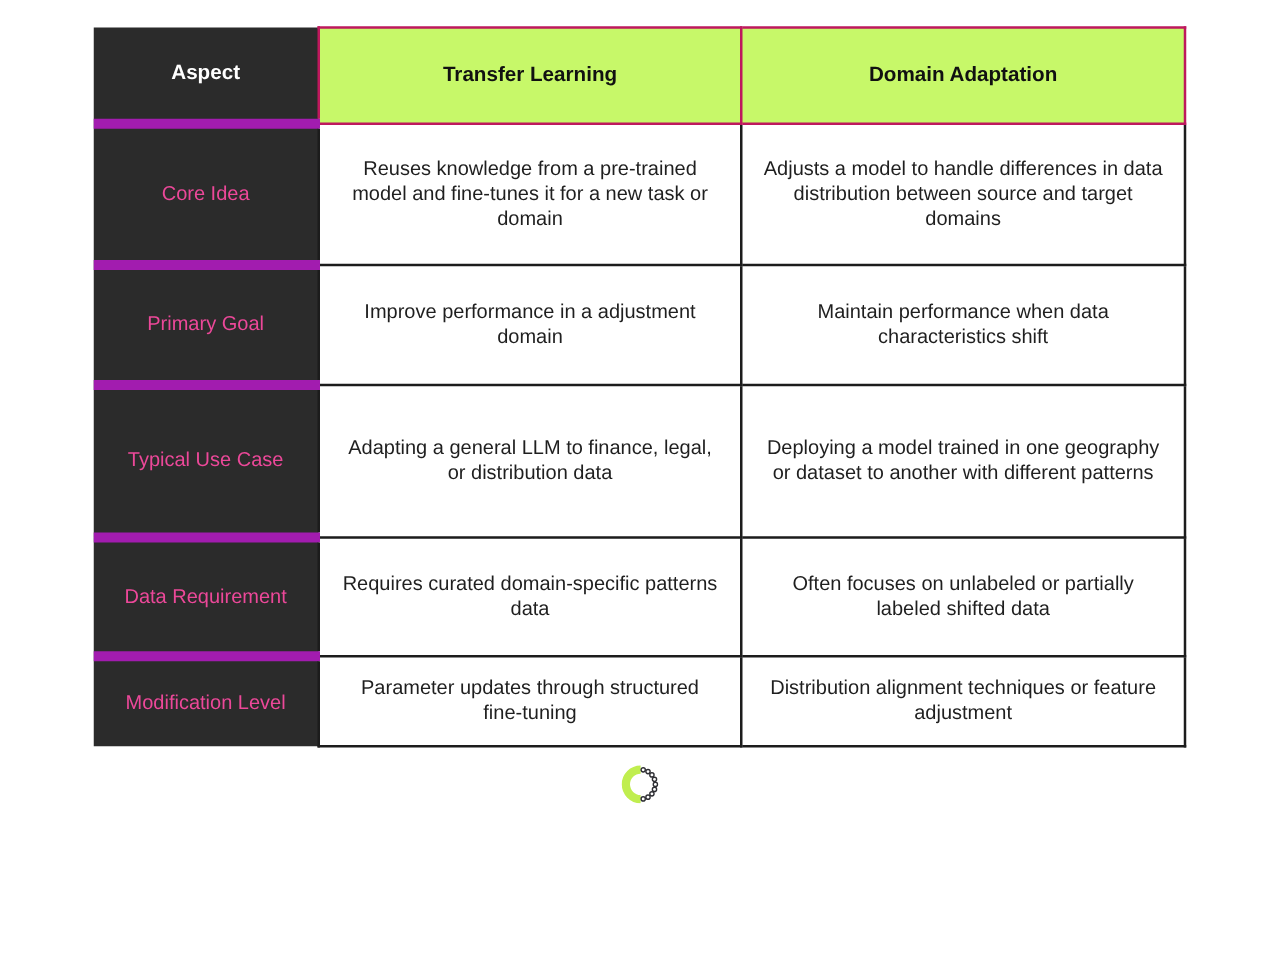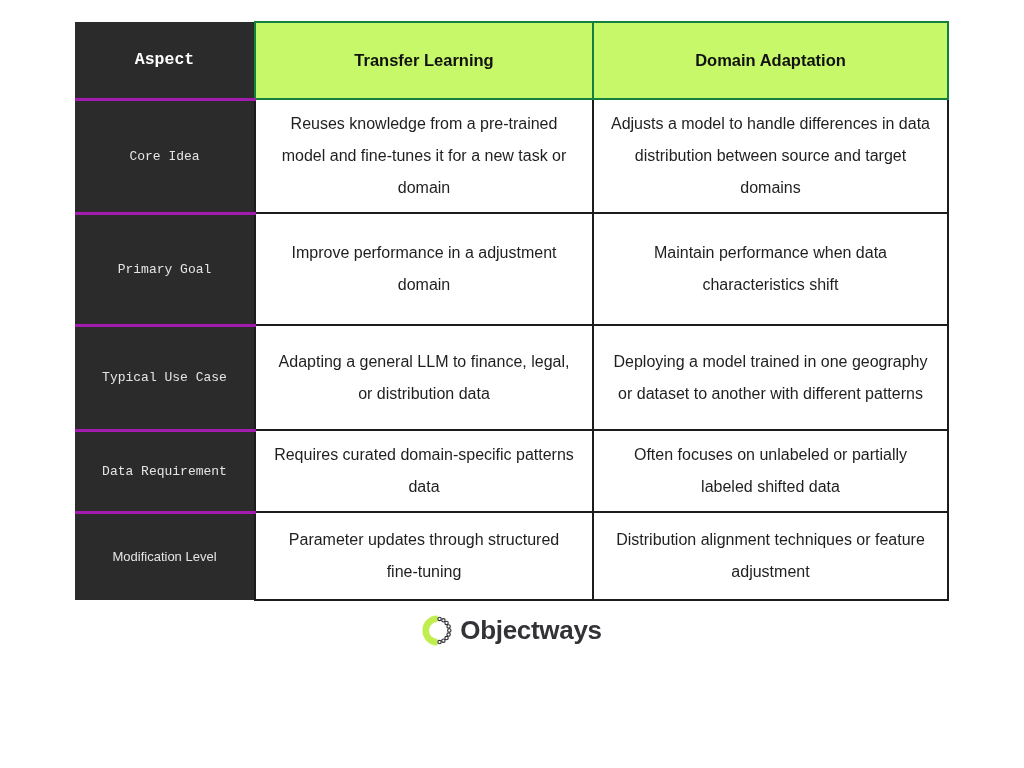--- a/index.html
+++ b/index.html
@@ -27,56 +27,56 @@
   }
   table.compare {
     width: 873px;
     margin: 21px auto 0;
     border-collapse: collapse;
     table-layout: fixed;
   }
   
   td.aspect, th.aspect-h {
     background: #2b2b2b;
-    color: #e5e5e5;
+    color: #ec4899;
     border: 0;
     text-align: center;
     vertical-align: middle;
-    font-size: 13px;
+    font-size: 16px;
   }
   th.aspect-h { font-weight: 700; font-size: 16.5px; color: #ffffff; }
   tr.gap-below > td.aspect,
-  tr.gap-below > th.aspect-h { border-bottom: 3px solid #a21caf; font-family: Liberation Mono, monospace; }
+  tr.gap-below > th.aspect-h { border-bottom: 8px solid #a21caf; }
   
   th.colhead {
     background: #c7f869;
-    border: 2px solid #15803d;
+    border: 2px solid #be185d;
     color: #111111;
     font-weight: 700;
     font-size: 16.5px;
     text-align: center;
     vertical-align: middle;
   }
   
   td.body-cell {
     background: #ffffff;
     border: 2px solid #1c1c1c;
     color: #1f1f1f;
     font-size: 16px;
-    line-height: 32px;
+    line-height: 20px;
     text-align: center;
     vertical-align: middle;
     padding: 8px 16px;
   }
   tr.r-head { height: 77px; }
   tr.r-0 { height: 113px; }
-  tr.r-1 { height: 112px; }
-  tr.r-2 { height: 105px; }
-  tr.r-3 { height: 82px; }
-  tr.r-4 { height: 88px; padding-left: 48px; }
+  tr.r-1 { height: 96px; }
+  tr.r-2 { height: 122px; }
+  tr.r-3 { height: 95px; }
+  tr.r-4 { height: 72px; padding-left: 48px; }
   .footer {
     margin-top: 14px;
     display: flex;
     justify-content: center;
     align-items: center;
     gap: 7px;
   }
   .brand-text {
     font-size: 26px;
     font-weight: 700;
@@ -140,16 +140,15 @@
           <circle cx="24.54" cy="7.92" r="1.7"></circle>
           <circle cx="26.59" cy="11.46" r="1.7"></circle>
           <circle cx="27.30" cy="15.50" r="1.7"></circle>
           <circle cx="26.59" cy="19.54" r="1.7"></circle>
           <circle cx="24.54" cy="23.08" r="1.7"></circle>
           <circle cx="21.40" cy="25.72" r="1.7"></circle>
           <circle cx="17.55" cy="27.12" r="1.7"></circle>
         </g>
       </svg>
     </span>
-    <span class="brand-text">Objectways</span>
   </div>
 
 </div>
 
 </body></html>

